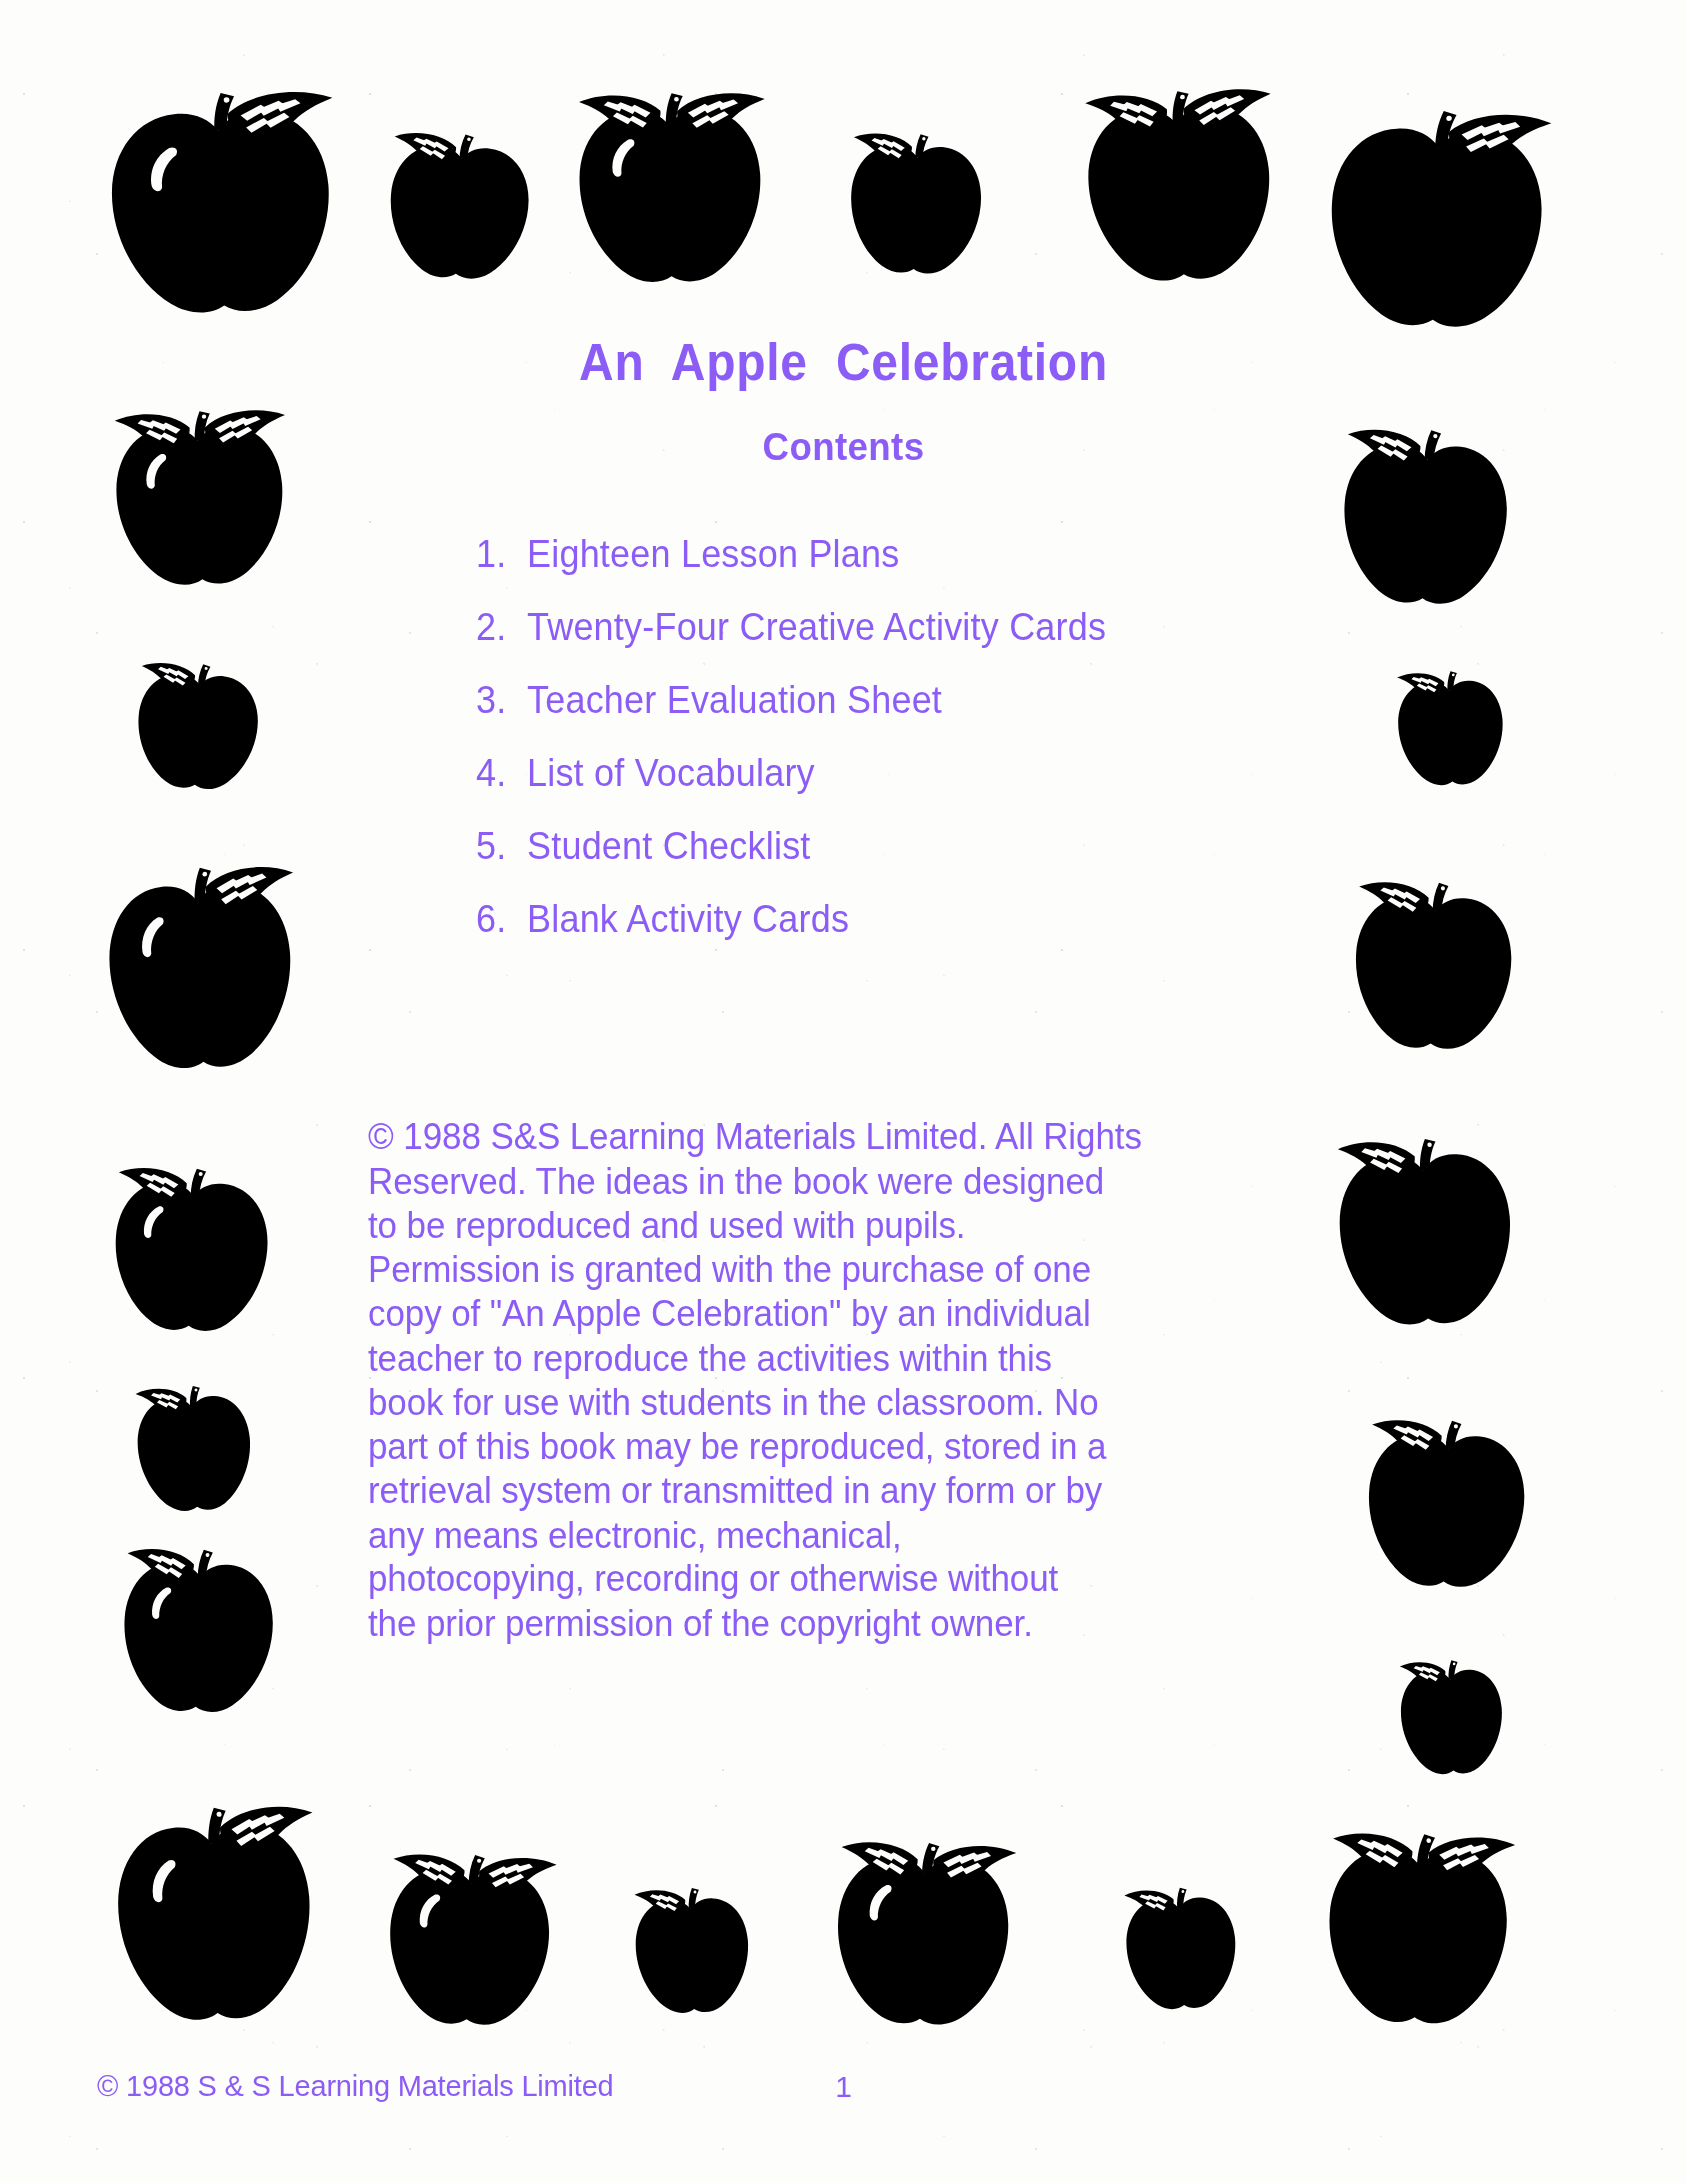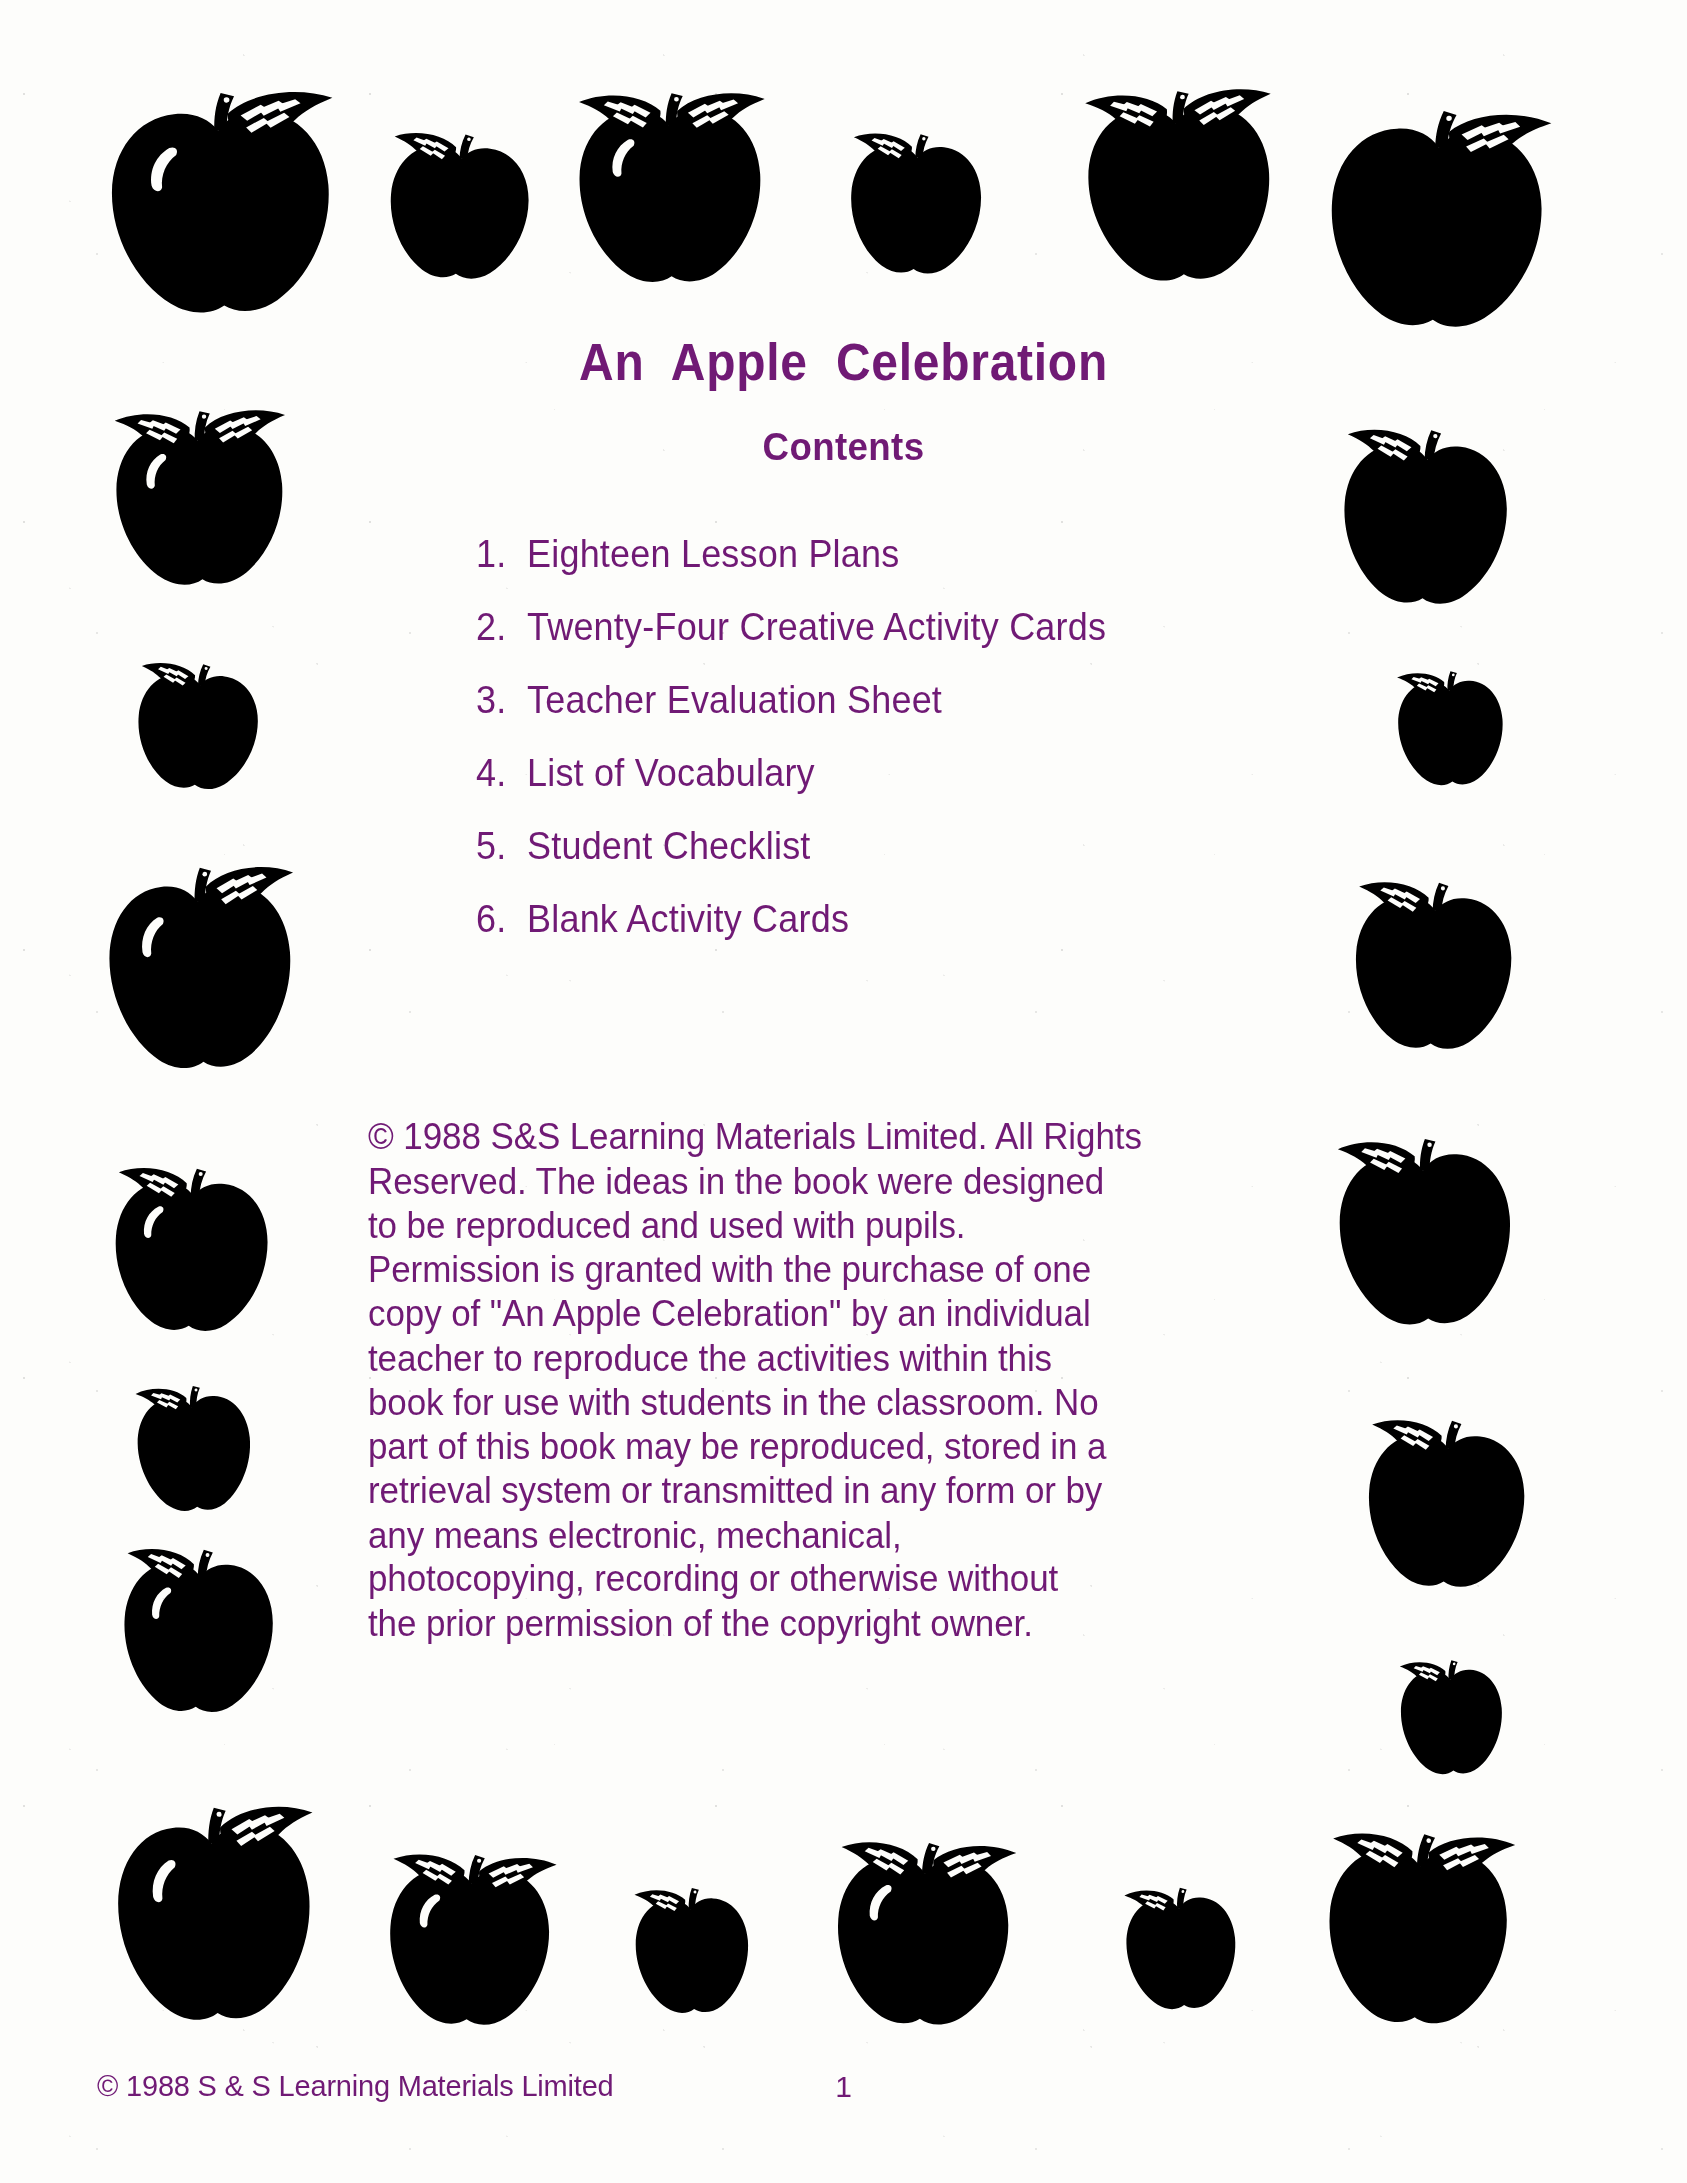--- a/index.html
+++ b/index.html
@@ -8,21 +8,21 @@
     padding: 0;
     background: #ffffff;
   }
   #page {
     position: relative;
     width: 1687px;
     height: 2183px;
     background: #fdfdfb;
     overflow: hidden;
     font-family: "Liberation Sans", sans-serif;
-    color: #701a75;
+    color: #8b5cf6;
   }
 
   
   #page::after {
     content: "";
     position: absolute;
     inset: 0;
     pointer-events: none;
     background-image:
       radial-gradient(circle at 7% 22%, rgba(0,0,0,.20) 0 1px, transparent 1.1px),

